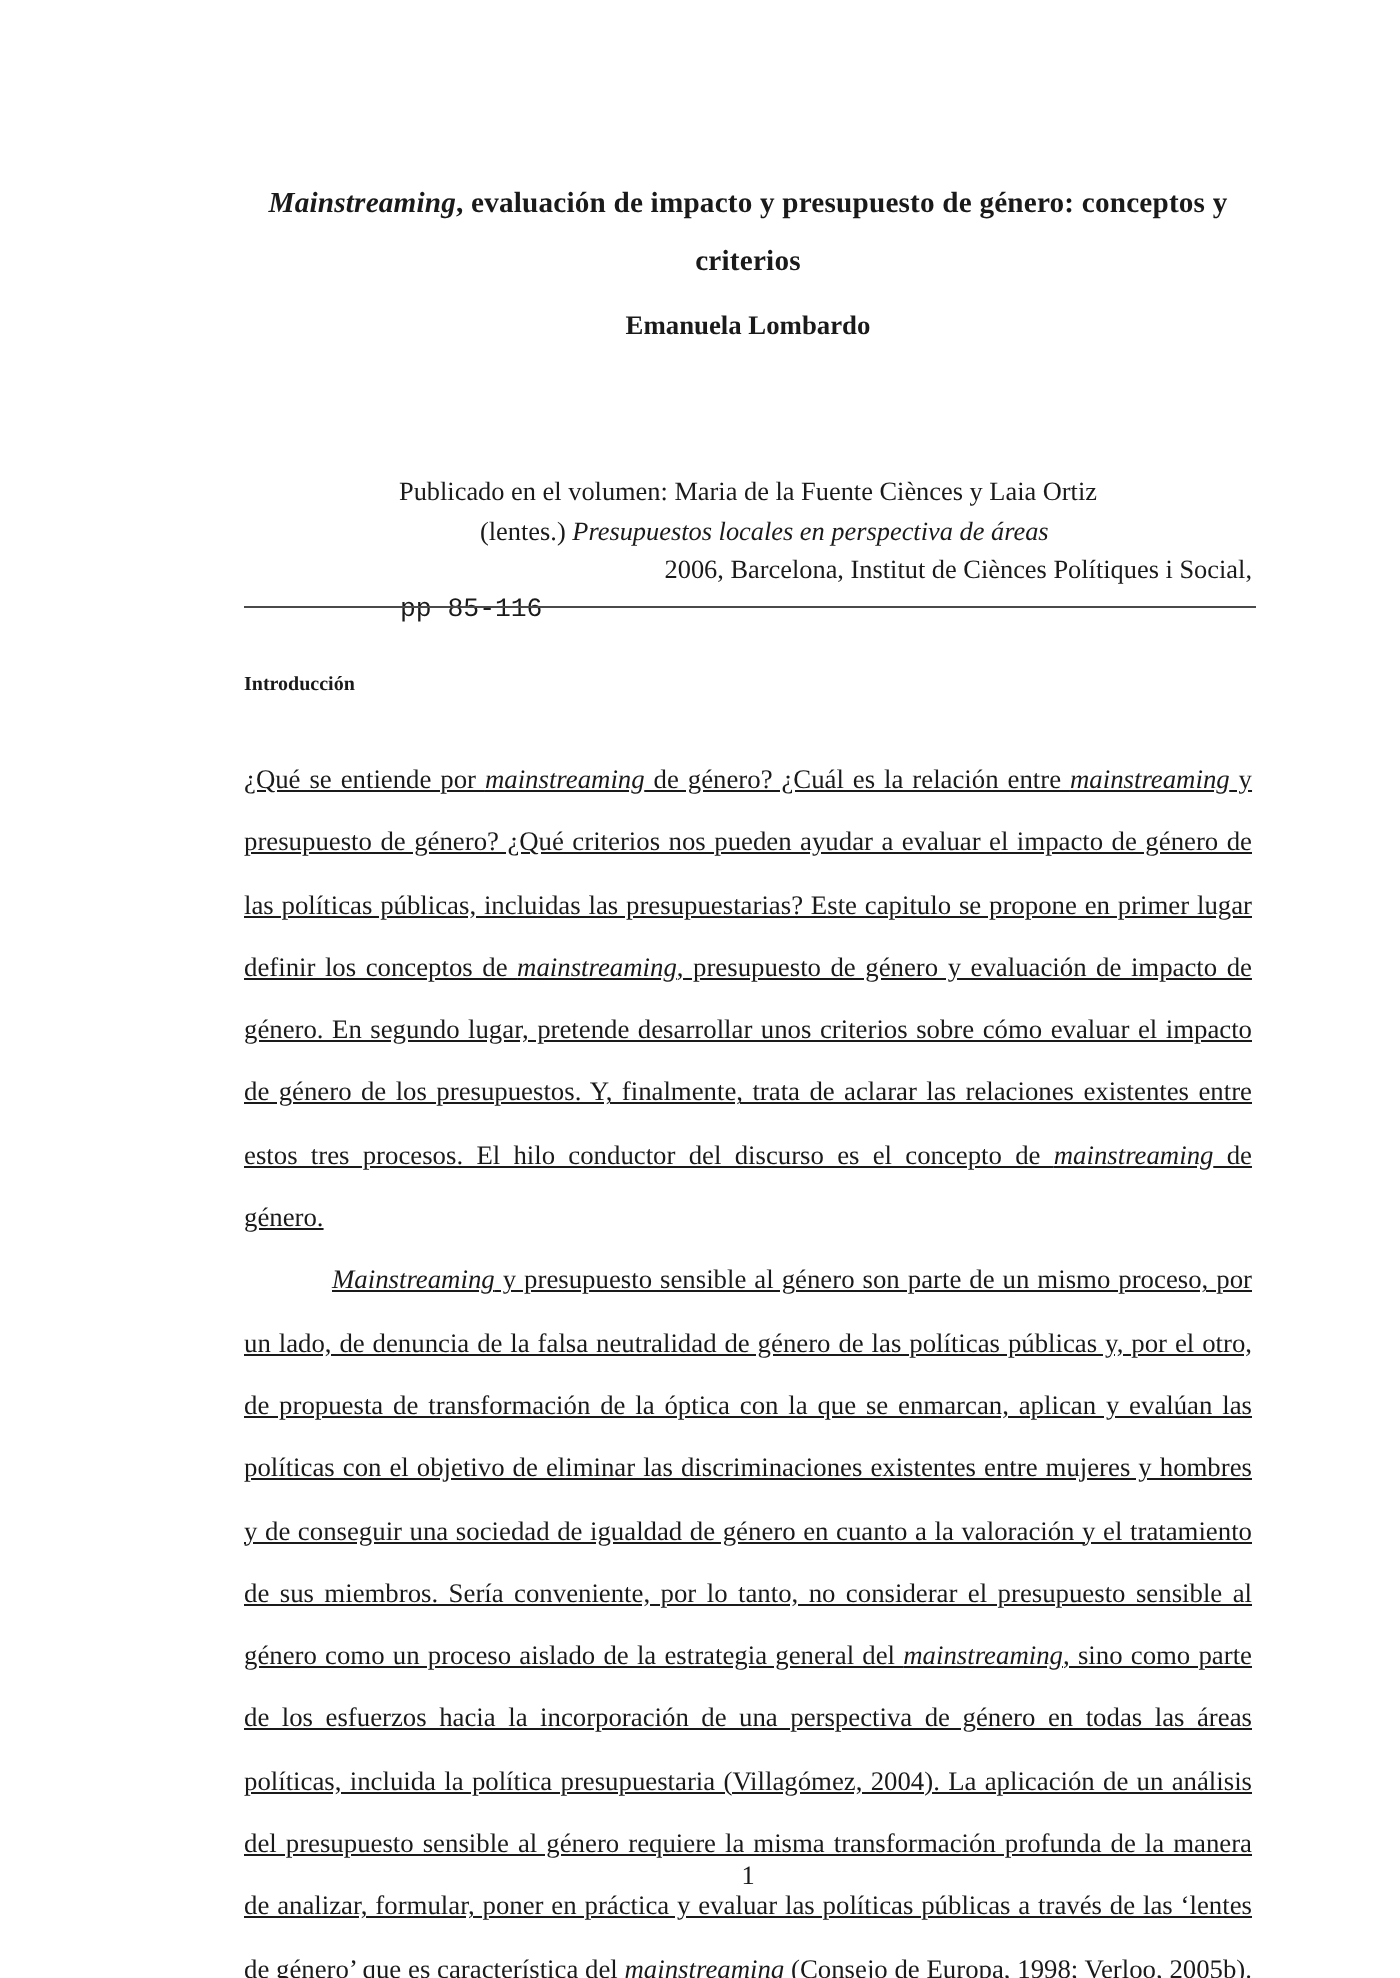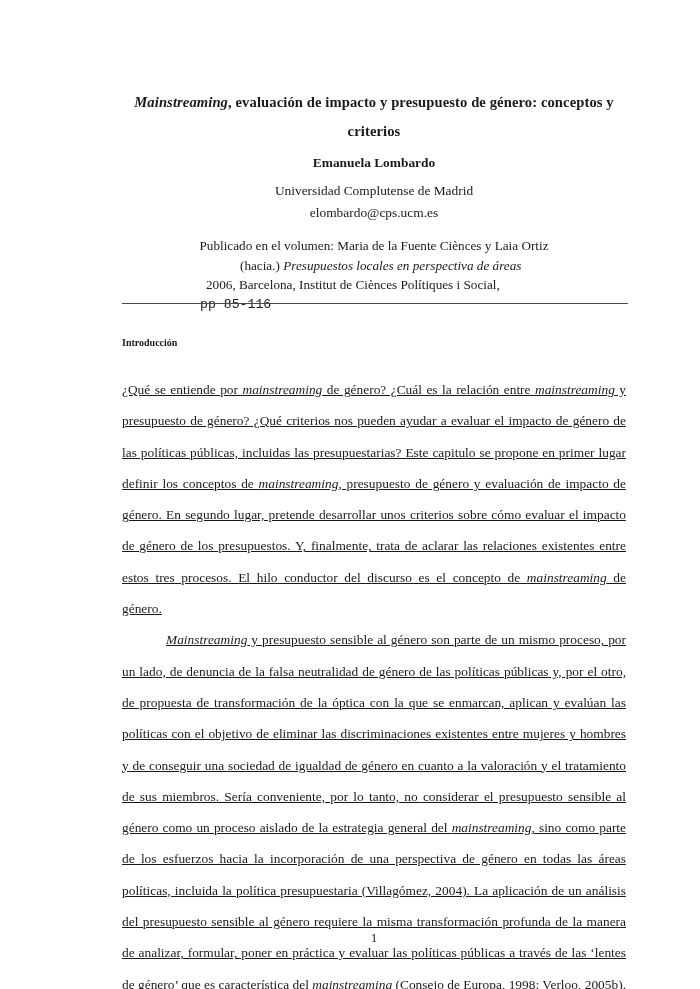--- a/index.html
+++ b/index.html
@@ -70,21 +70,21 @@
     position: absolute;
     left: 98px;
     top: 236px;
     width: 504px;
     font-size: 13.2px;
     line-height: 19.5px;
   }
   .cit-line { display: block; white-space: nowrap; }
   .cit-line-1 { text-align: center; }
   .cit-line-2 { padding-left: 118px; }
-  .cit-line-3 { padding-left: 84px; }
+  .cit-line-3 { padding-left: 84px; text-align: right; }
   .cit-line-4 { padding-left: 78px; font-family: Liberation Mono, monospace; }
   .cit-line .ital { font-style: italic; }
 
   .rule {
     position: absolute;
     left: 98px;
     top: 303px;
     width: 506px;
     height: 0;
     border-top: 1.3px solid #4a4a4a;
@@ -135,28 +135,24 @@
 <body>
 
 <div class="page">
 
   <h1 class="doc-title"><span class="ital">Mainstreaming</span><span>, evaluación de impacto y presupuesto de género: conceptos y criterios</span></h1>
 
   <div class="author-block">
     <span class="author-name">Emanuela Lombardo</span>
   </div>
 
-  <div class="affil-block">
-    <span class="affil-line">Universidad Complutense de Madrid</span>
-    <span class="email-line">elombardo@cps.ucm.es</span>
-  </div>
 
   <div class="citation-block">
     <span class="cit-line cit-line-1">Publicado en el volumen: Maria de la Fuente Ciènces y Laia Ortiz</span>
-    <span class="cit-line cit-line-2"><span>(hacia.) </span><span class="ital">Presupuestos locales en perspectiva de áreas</span></span>
+    <span class="cit-line cit-line-2"><span>(lentes.) </span><span class="ital">Presupuestos locales en perspectiva de áreas</span></span>
     <span class="cit-line cit-line-3">2006, Barcelona, Institut de Ciènces Polítiques i Social,</span>
     <span class="cit-line cit-line-4">pp 85-116</span>
   </div>
 
   <div class="rule"></div>
 
   <h2 class="section-heading">Introducción</h2>
 
   <div class="body-text">
     <p><span>¿Qué se entiende por </span><span class="ital">mainstreaming</span><span> de género? ¿Cuál es la relación entre </span><span class="ital">mainstreaming</span><span> y presupuesto de género? ¿Qué criterios nos pueden ayudar a evaluar el impacto de género de las políticas públicas, incluidas las presupuestarias? Este capitulo se propone en primer lugar definir los conceptos de </span><span class="ital">mainstreaming</span><span>, presupuesto de género y evaluación de impacto de género. En segundo lugar, pretende desarrollar unos criterios sobre cómo evaluar el impacto de género de los presupuestos. Y, finalmente, trata de aclarar las relaciones existentes entre estos tres procesos. El hilo conductor del discurso es el concepto de </span><span class="ital">mainstreaming</span><span> de género.</span></p>

